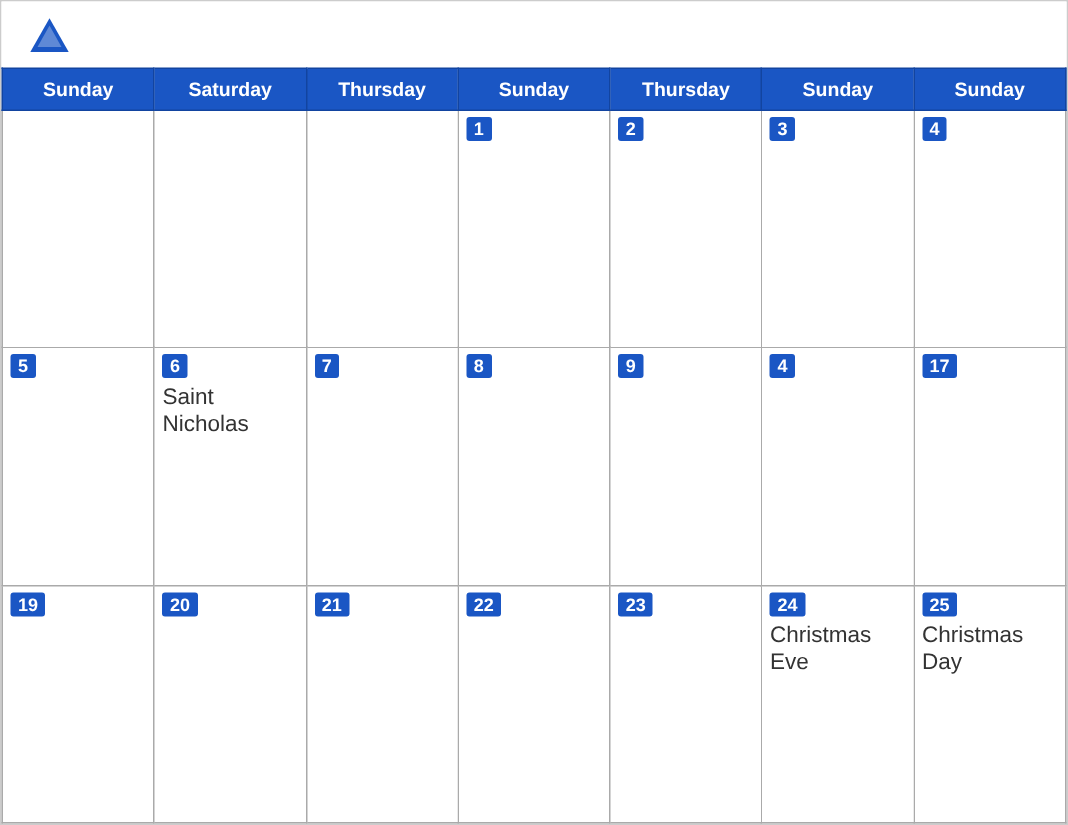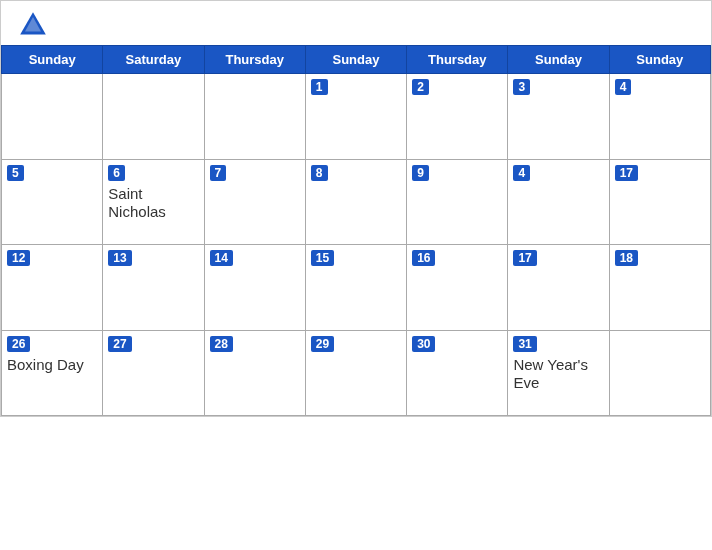--- a/index.html
+++ b/index.html
@@ -5,21 +5,21 @@
     * { box-sizing: border-box; margin: 0; padding: 0; }
     body {
       font-family: Arial, sans-serif;
       background: #fff;
       width: 712px;
       height: 550px;
       overflow: hidden;
     }
     .page {
       width: 712px;
-      height: 417px;
+      height: 550px;
       display: flex;
       flex-direction: column;
       border: 1px solid #ccc;
     }
     .header {
       display: flex;
       align-items: center;
       justify-content: space-between;
       padding: 8px 16px 4px 16px;
       background: #fff;
@@ -147,32 +147,23 @@
         <tr class="week-row">
           <td><span class="date-number">5</span></td>
           <td><span class="date-number">6</span><div class="holiday-name">Saint Nicholas</div></td>
           <td><span class="date-number">7</span></td>
           <td><span class="date-number">8</span></td>
           <td><span class="date-number">9</span></td>
           <td><span class="date-number">4</span></td>
           <td><span class="date-number">17</span></td>
         </tr>
         <tr class="week-row">
-          <td><span class="date-number">12</span></td>
-          <td><span class="date-number">13</span></td>
-          <td><span class="date-number">14</span></td>
-          <td><span class="date-number">15</span></td>
-          <td><span class="date-number">16</span></td>
-          <td><span class="date-number">17</span></td>
-          <td><span class="date-number">18</span></td>
-        </tr>
-        <tr class="week-row">
-          <td><span class="date-number">26</span><div class="holiday-name">Boxing Day</div></td>
-          <td><span class="date-number">27</span></td>
-          <td><span class="date-number">28</span></td>
-          <td><span class="date-number">29</span></td>
-          <td><span class="date-number">30</span></td>
-          <td><span class="date-number">31</span><div class="holiday-name">New Year's Eve</div></td>
-          <td></td>
+          <td><span class="date-number">19</span></td>
+          <td><span class="date-number">20</span></td>
+          <td><span class="date-number">21</span></td>
+          <td><span class="date-number">22</span></td>
+          <td><span class="date-number">23</span></td>
+          <td><span class="date-number">24</span><div class="holiday-name">Christmas Eve</div></td>
+          <td><span class="date-number">25</span><div class="holiday-name">Christmas Day</div></td>
         </tr>
       </tbody>
   </table>
 </div>
 
 </body></html>

